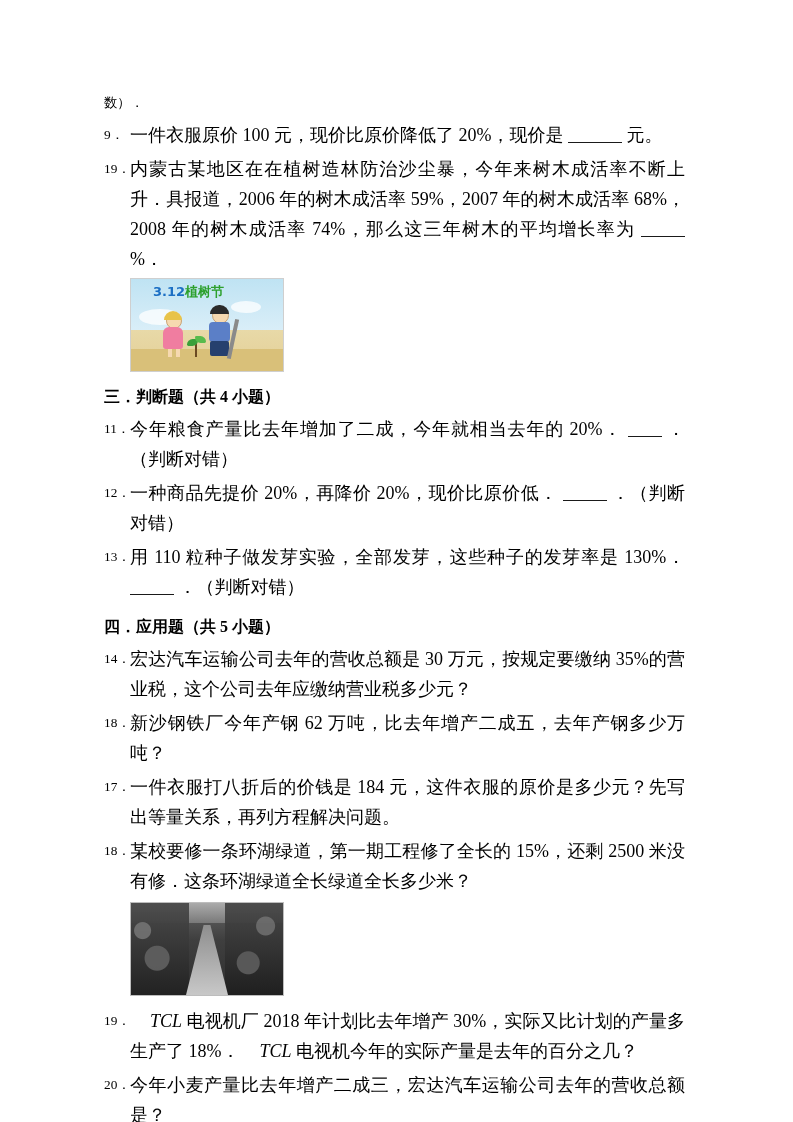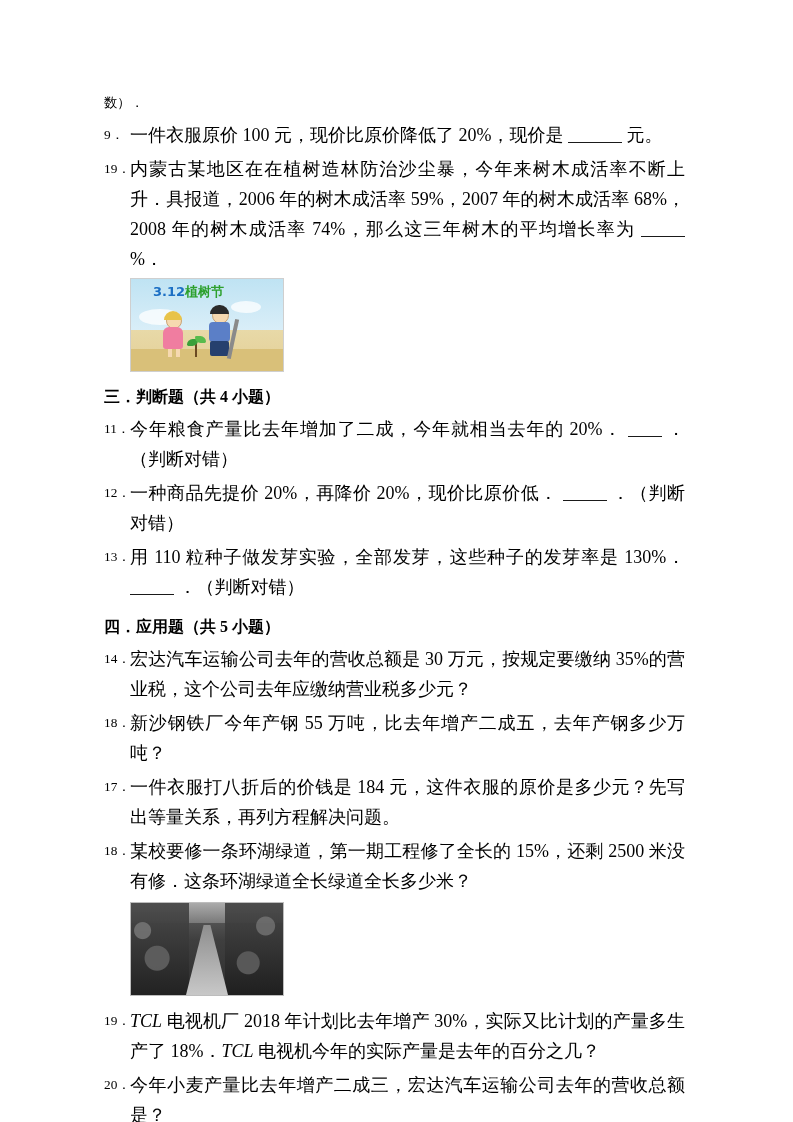--- a/index.html
+++ b/index.html
@@ -55,20 +55,21 @@
     vertical-align: -2px;
   }
   .blank.short {
     min-width: 44px;
   }
   .blank.tiny {
     min-width: 34px;
   }
   .ital {
     font-style: italic;
+    margin-left: 20px;
   }
   .top-frag {
     font-size: 13.3px;
     line-height: 30px;
     margin-bottom: 2px;
   }
 
   
   .fig-wrap {
     padding-left: 26px;
@@ -324,21 +325,21 @@
 
   <div class="section-title">四．应用题（共 5 小题）</div>
 
   <div class="q">
     <div class="q-num">14．</div>
     <div class="q-body">宏达汽车运输公司去年的营收总额是 30 万元，按规定要缴纳 35%的营业税，这个公司去年应缴纳营业税多少元？</div>
   </div>
 
   <div class="q">
     <div class="q-num">18．</div>
-    <div class="q-body">新沙钢铁厂今年产钢 55 万吨，比去年增产二成五，去年产钢多少万吨？</div>
+    <div class="q-body">新沙钢铁厂今年产钢 62 万吨，比去年增产二成五，去年产钢多少万吨？</div>
   </div>
 
   <div class="q">
     <div class="q-num">17．</div>
     <div class="q-body">一件衣服打八折后的价钱是 184 元，这件衣服的原价是多少元？先写出等量关系，再列方程解决问题。</div>
   </div>
 
   <div class="q">
     <div class="q-num">18．</div>
     <div class="q-body">某校要修一条环湖绿道，第一期工程修了全长的 15%，还剩 2500 米没有修．这条环湖绿道全长绿道全长多少米？</div>

